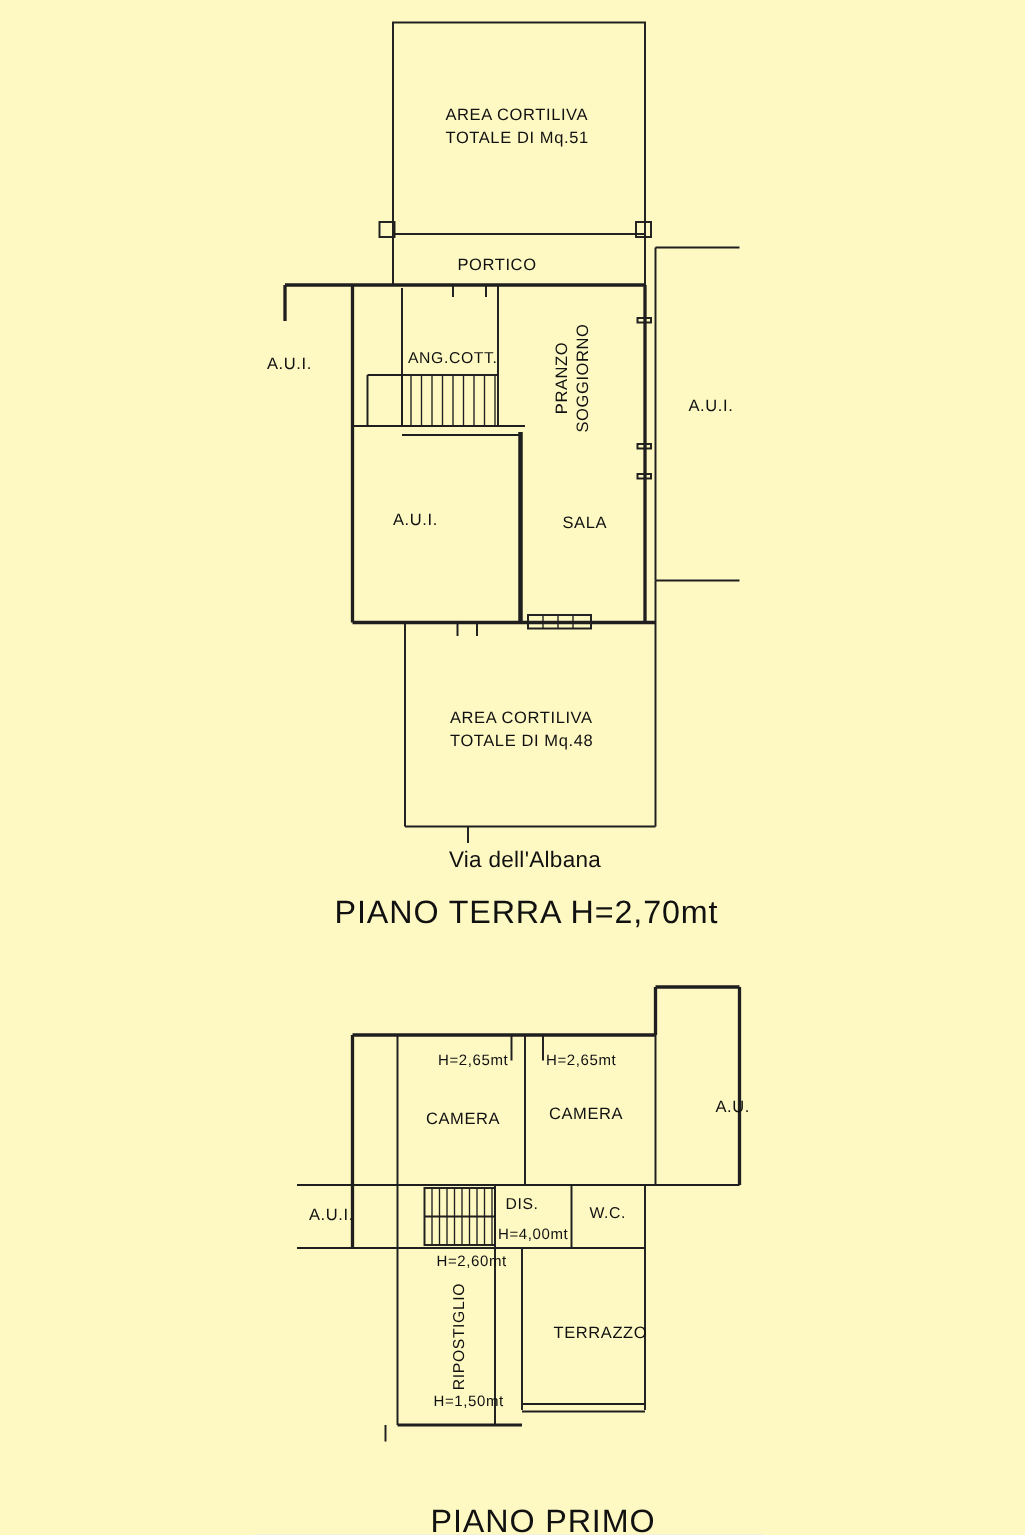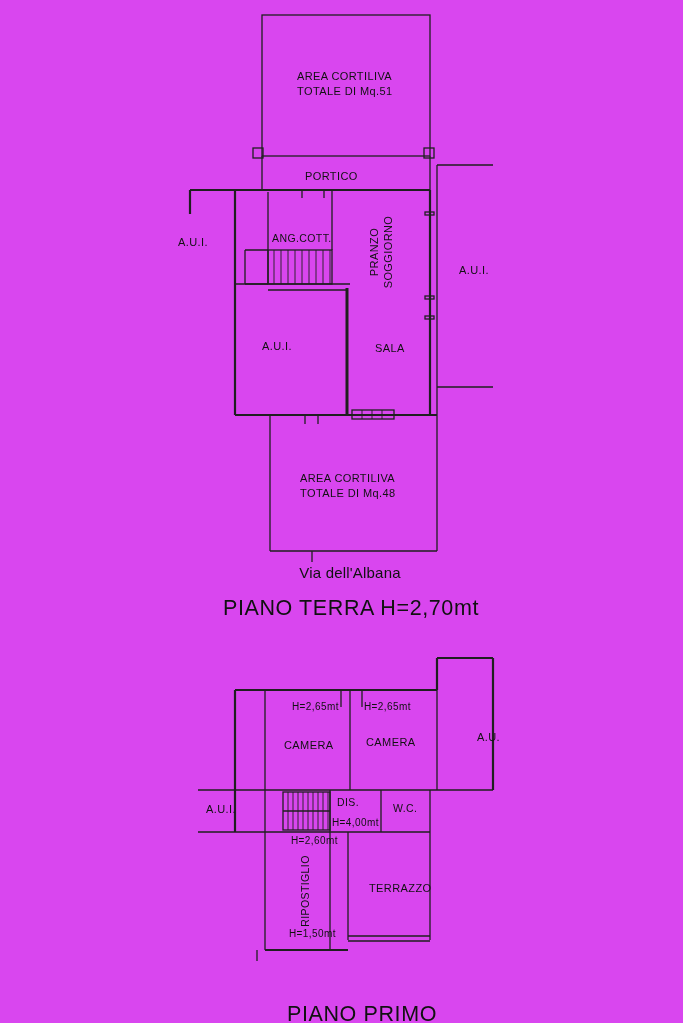--- a/index.html
+++ b/index.html
@@ -1,19 +1,19 @@
 <!DOCTYPE html>
 <html><head>
 <meta charset="utf-8">
 <style>
   html,body{margin:0;padding:0;background:#e9e9e9;}
   .page{
     position:relative;
     width:683px;height:1023px;
-    background:#d946ef;
+    background:#fef9c3;
     font-family:"Liberation Sans",sans-serif;
     overflow:hidden;
   }
   svg{position:absolute;left:0;top:0;display:block;}
   svg text{
     fill:#111111;
     font-family:"Liberation Sans",sans-serif;
     letter-spacing:0.4px;
   }
   .t11{font-size:11px;}

